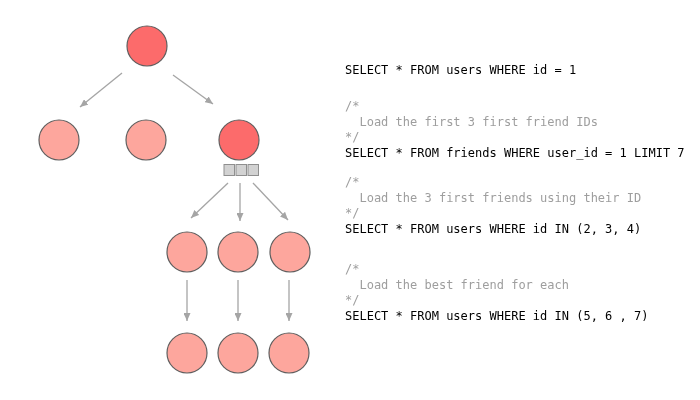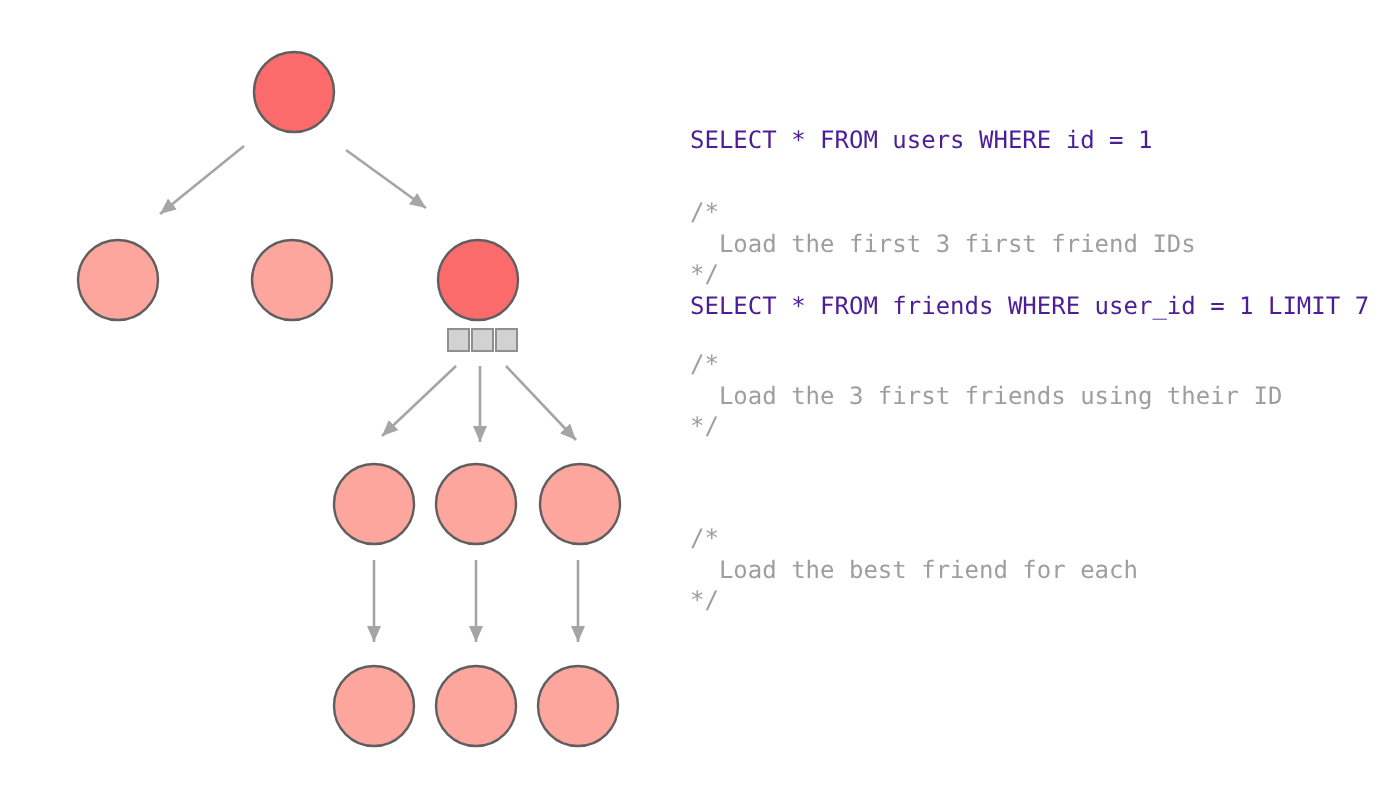--- a/index.html
+++ b/index.html
@@ -33,21 +33,21 @@
     position: absolute;
     left: 0;
   }
   .code-block pre {
     margin: 0;
     font-family: "DejaVu Sans Mono", monospace;
     font-size: 12px;
     line-height: 15.5px;
     white-space: pre;
   }
-  .sql-line   { color: #4c1d95; }
+  .sql-line   { color: #000000; }
   .sql-comment { color: #9e9e9e; }
 </style>
 </head>
 <body>
 
 <div class="canvas">
 
   <svg class="tree-svg" width="340" height="400" viewBox="0 0 340 400">
     <defs>
       <marker id="ah" markerUnits="userSpaceOnUse" markerWidth="9" markerHeight="7" refX="8" refY="3.5" orient="auto">
@@ -93,22 +93,24 @@
       <pre class="sql-comment">/*
   Load the first 3 first friend IDs
 */</pre>
       <pre class="sql-line">SELECT * FROM friends WHERE user_id = 1 LIMIT 7</pre>
     </div>
 
     <div class="code-block" style="top:175px">
       <pre class="sql-comment">/*
   Load the 3 first friends using their ID
 */</pre>
+      <pre class="sql-line">SELECT * FROM users WHERE id IN (2, 3, 4)</pre>
     </div>
 
     <div class="code-block" style="top:262px">
       <pre class="sql-comment">/*
   Load the best friend for each
 */</pre>
+      <pre class="sql-line">SELECT * FROM users WHERE id IN (5, 6 , 7)</pre>
     </div>
 
   </div>
 </div>
 
 </body></html>

